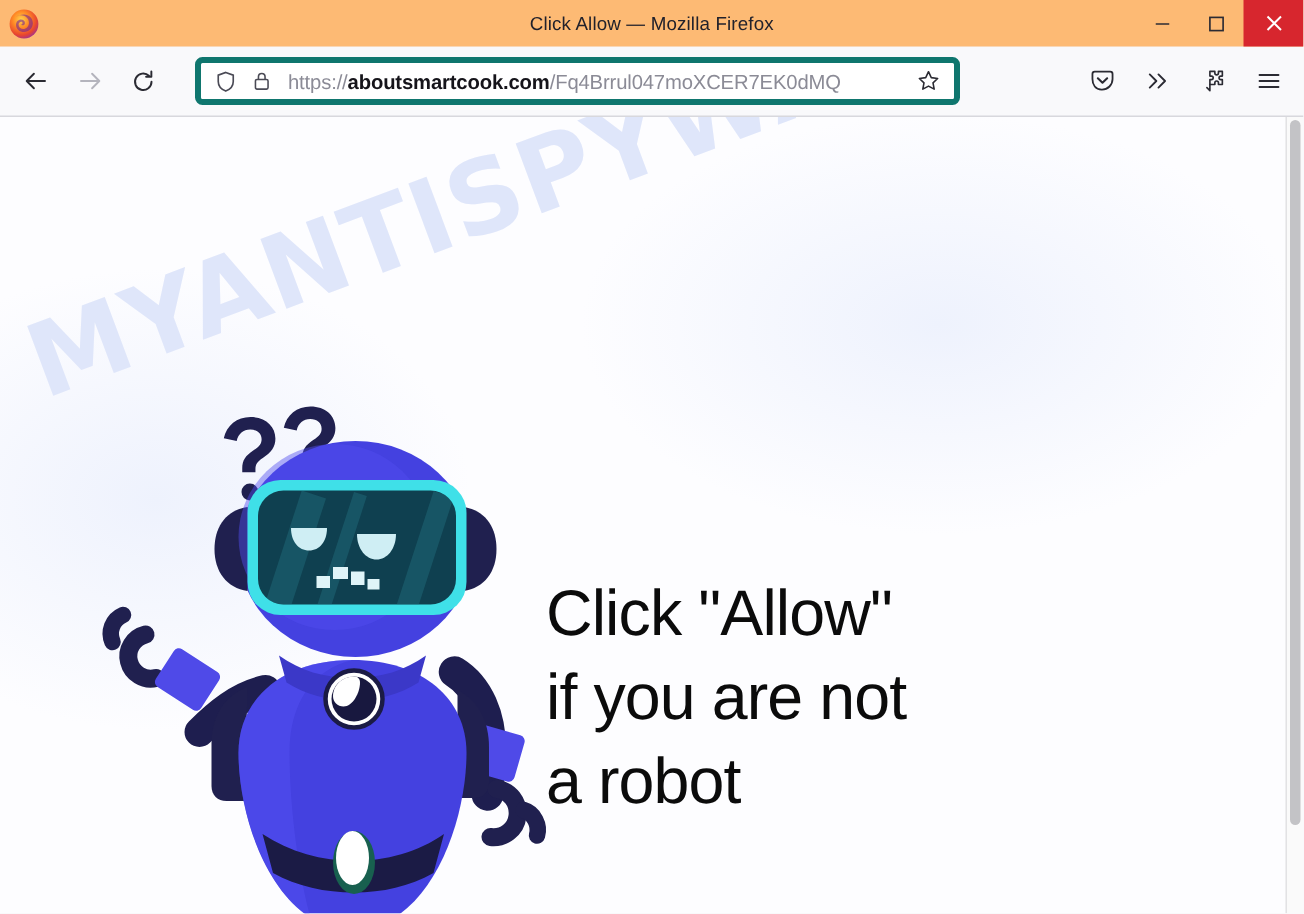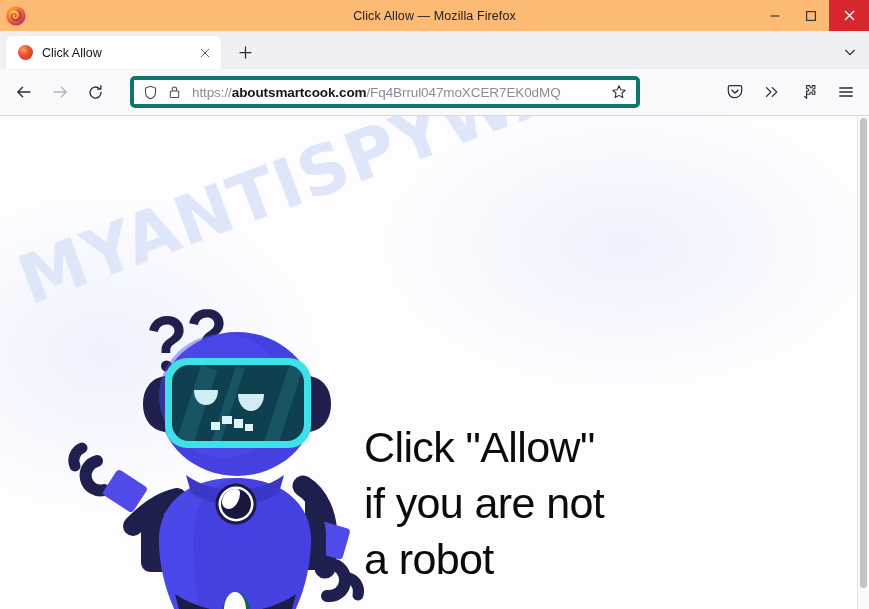--- a/index.html
+++ b/index.html
@@ -253,41 +253,20 @@
           </svg>
       </div>
       <div class="wbtn close">
         <svg width="13" height="13" viewBox="0 0 13 13">
             <path d="M2 2l9 9M11 2l-9 9" stroke="currentColor" stroke-width="1.3" fill="none"></path>
           </svg>
       </div>
     </div>
   </div>
 
-  <div class="tabstrip">
-    <div class="tab">
-      <div class="tab-favicon"></div>
-      <div class="tab-label">Click Allow</div>
-      <div class="tab-close">
-        <svg width="10" height="10" viewBox="0 0 10 10">
-            <path d="M1 1l8 8M9 1l-8 8" stroke="currentColor" stroke-width="1" fill="none"></path>
-          </svg>
-      </div>
-    </div>
-    <div class="newtab">
-      <svg width="15" height="15" viewBox="0 0 15 15">
-          <path d="M7.5 1.6v11.8M1.6 7.5h11.8" stroke="currentColor" stroke-width="1.25" fill="none"></path>
-        </svg>
-    </div>
-    <div class="tablist-chevron">
-      <svg width="14" height="14" viewBox="0 0 14 14">
-          <path d="M2.4 5l4.6 4.6L11.6 5" stroke="currentColor" stroke-width="1.2" fill="none"></path>
-        </svg>
-    </div>
-  </div>
 
   <div class="navbar">
     <div class="navbtn">
       <svg width="18" height="18" viewBox="0 0 18 18">
           <path d="M15 9H3.2M7.6 4.2L2.8 9l4.8 4.8" stroke="currentColor" stroke-width="1.3" fill="none" stroke-linecap="round" stroke-linejoin="round"></path>
         </svg>
     </div>
     <div class="navbtn fwd disabled">
       <svg width="18" height="18" viewBox="0 0 18 18">
           <path d="M3 9h11.8M10.4 4.2L15.2 9l-4.8 4.8" stroke="currentColor" stroke-width="1.3" fill="none" stroke-linecap="round" stroke-linejoin="round"></path>

